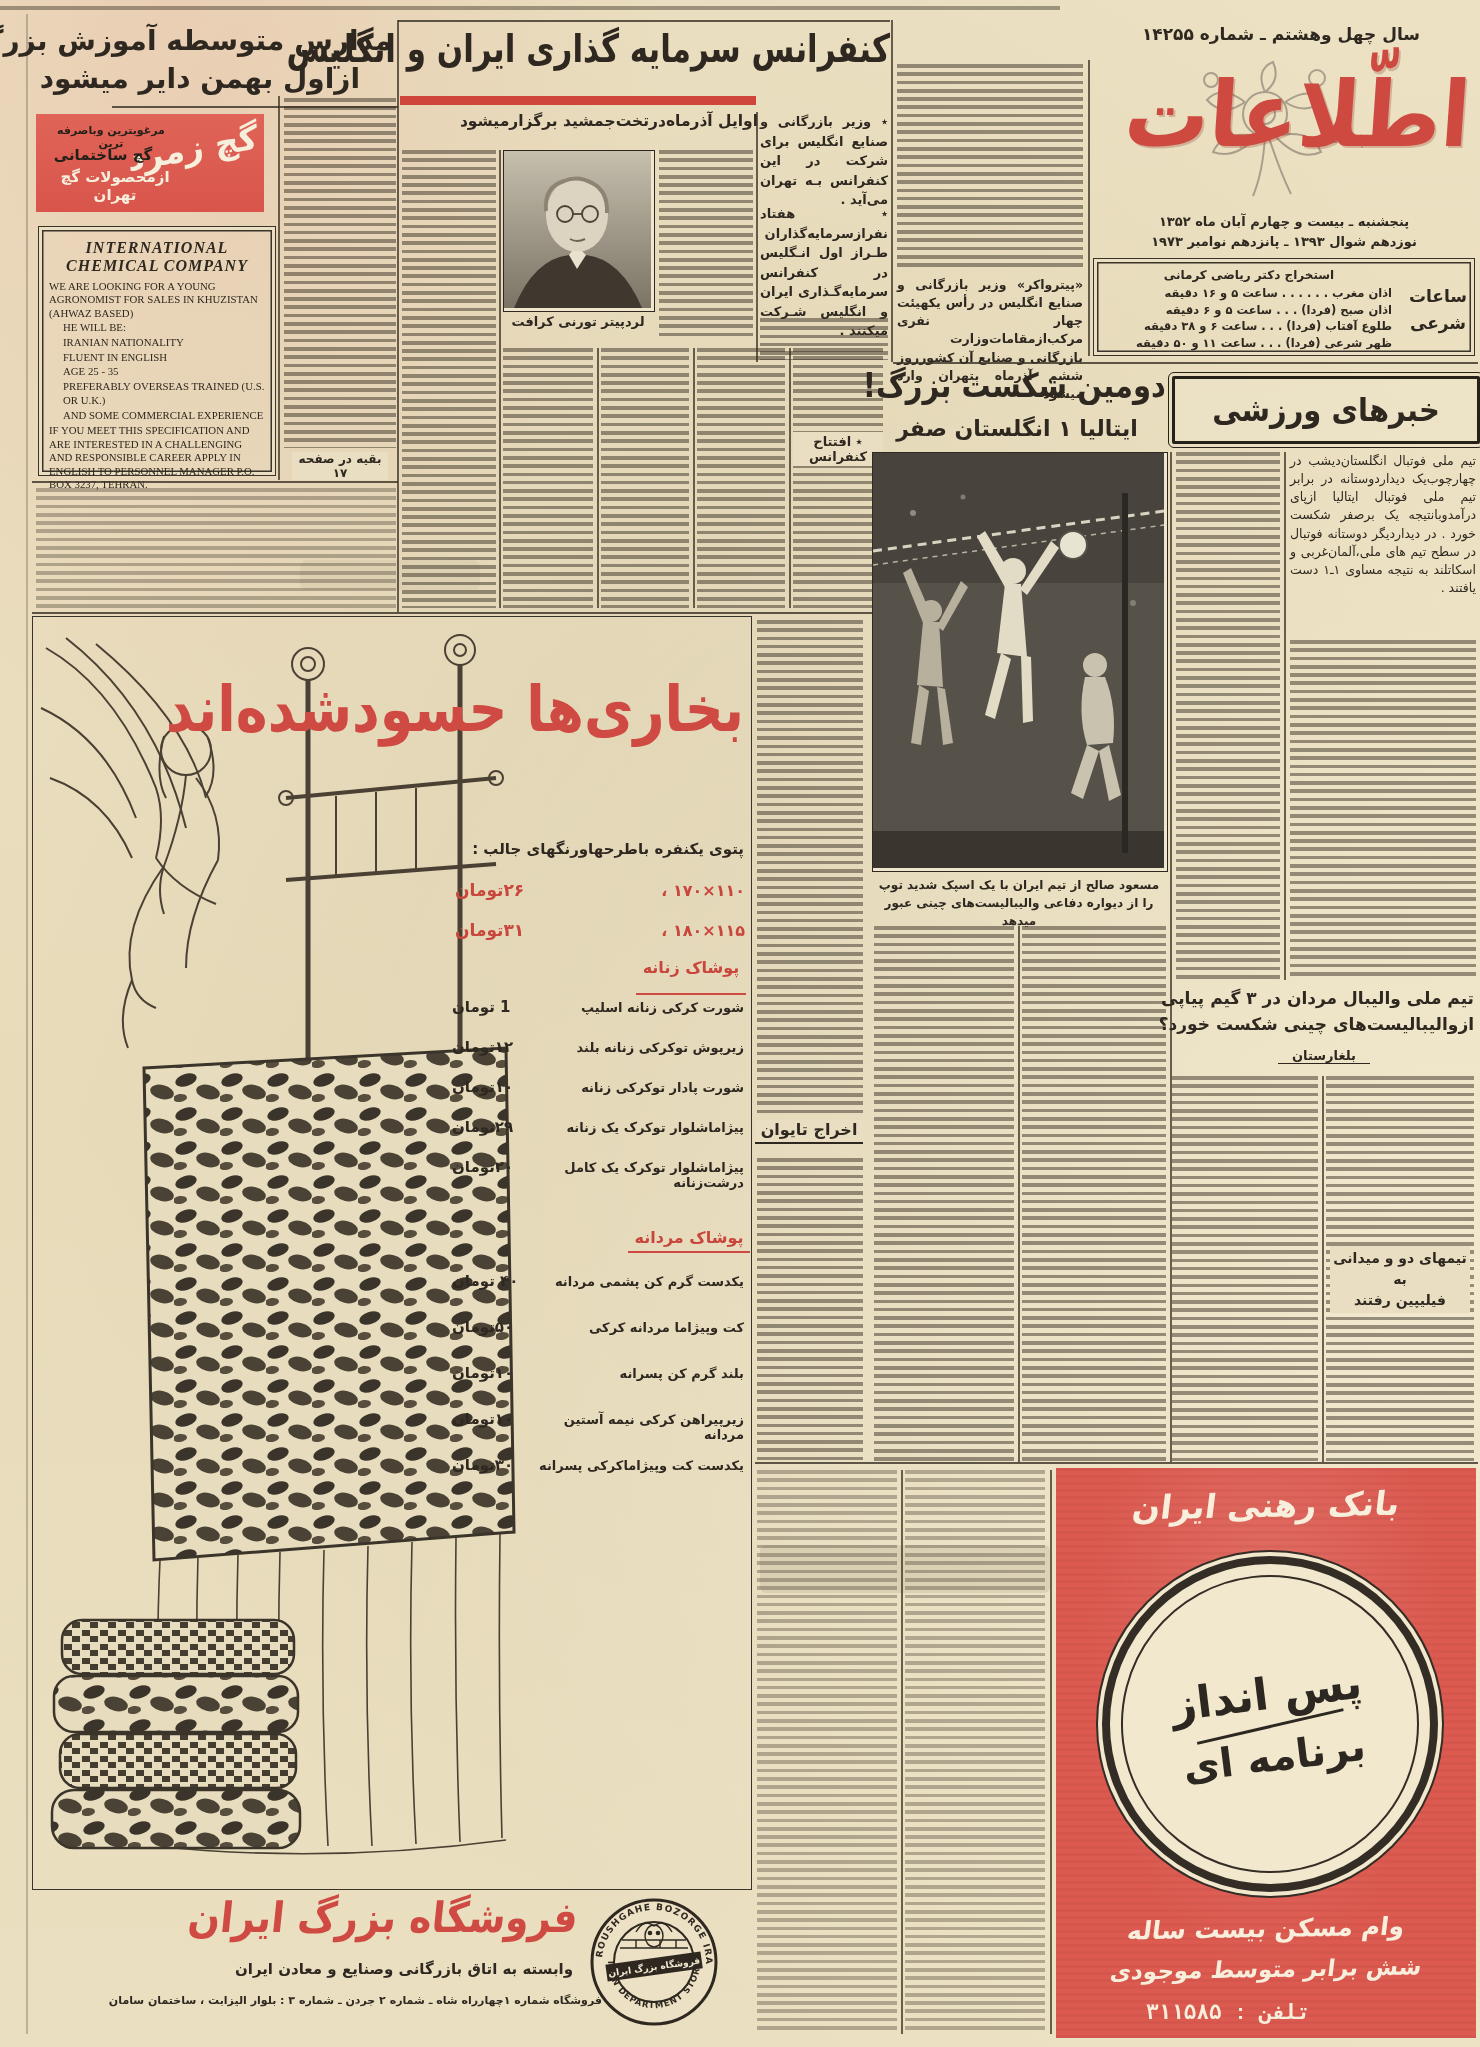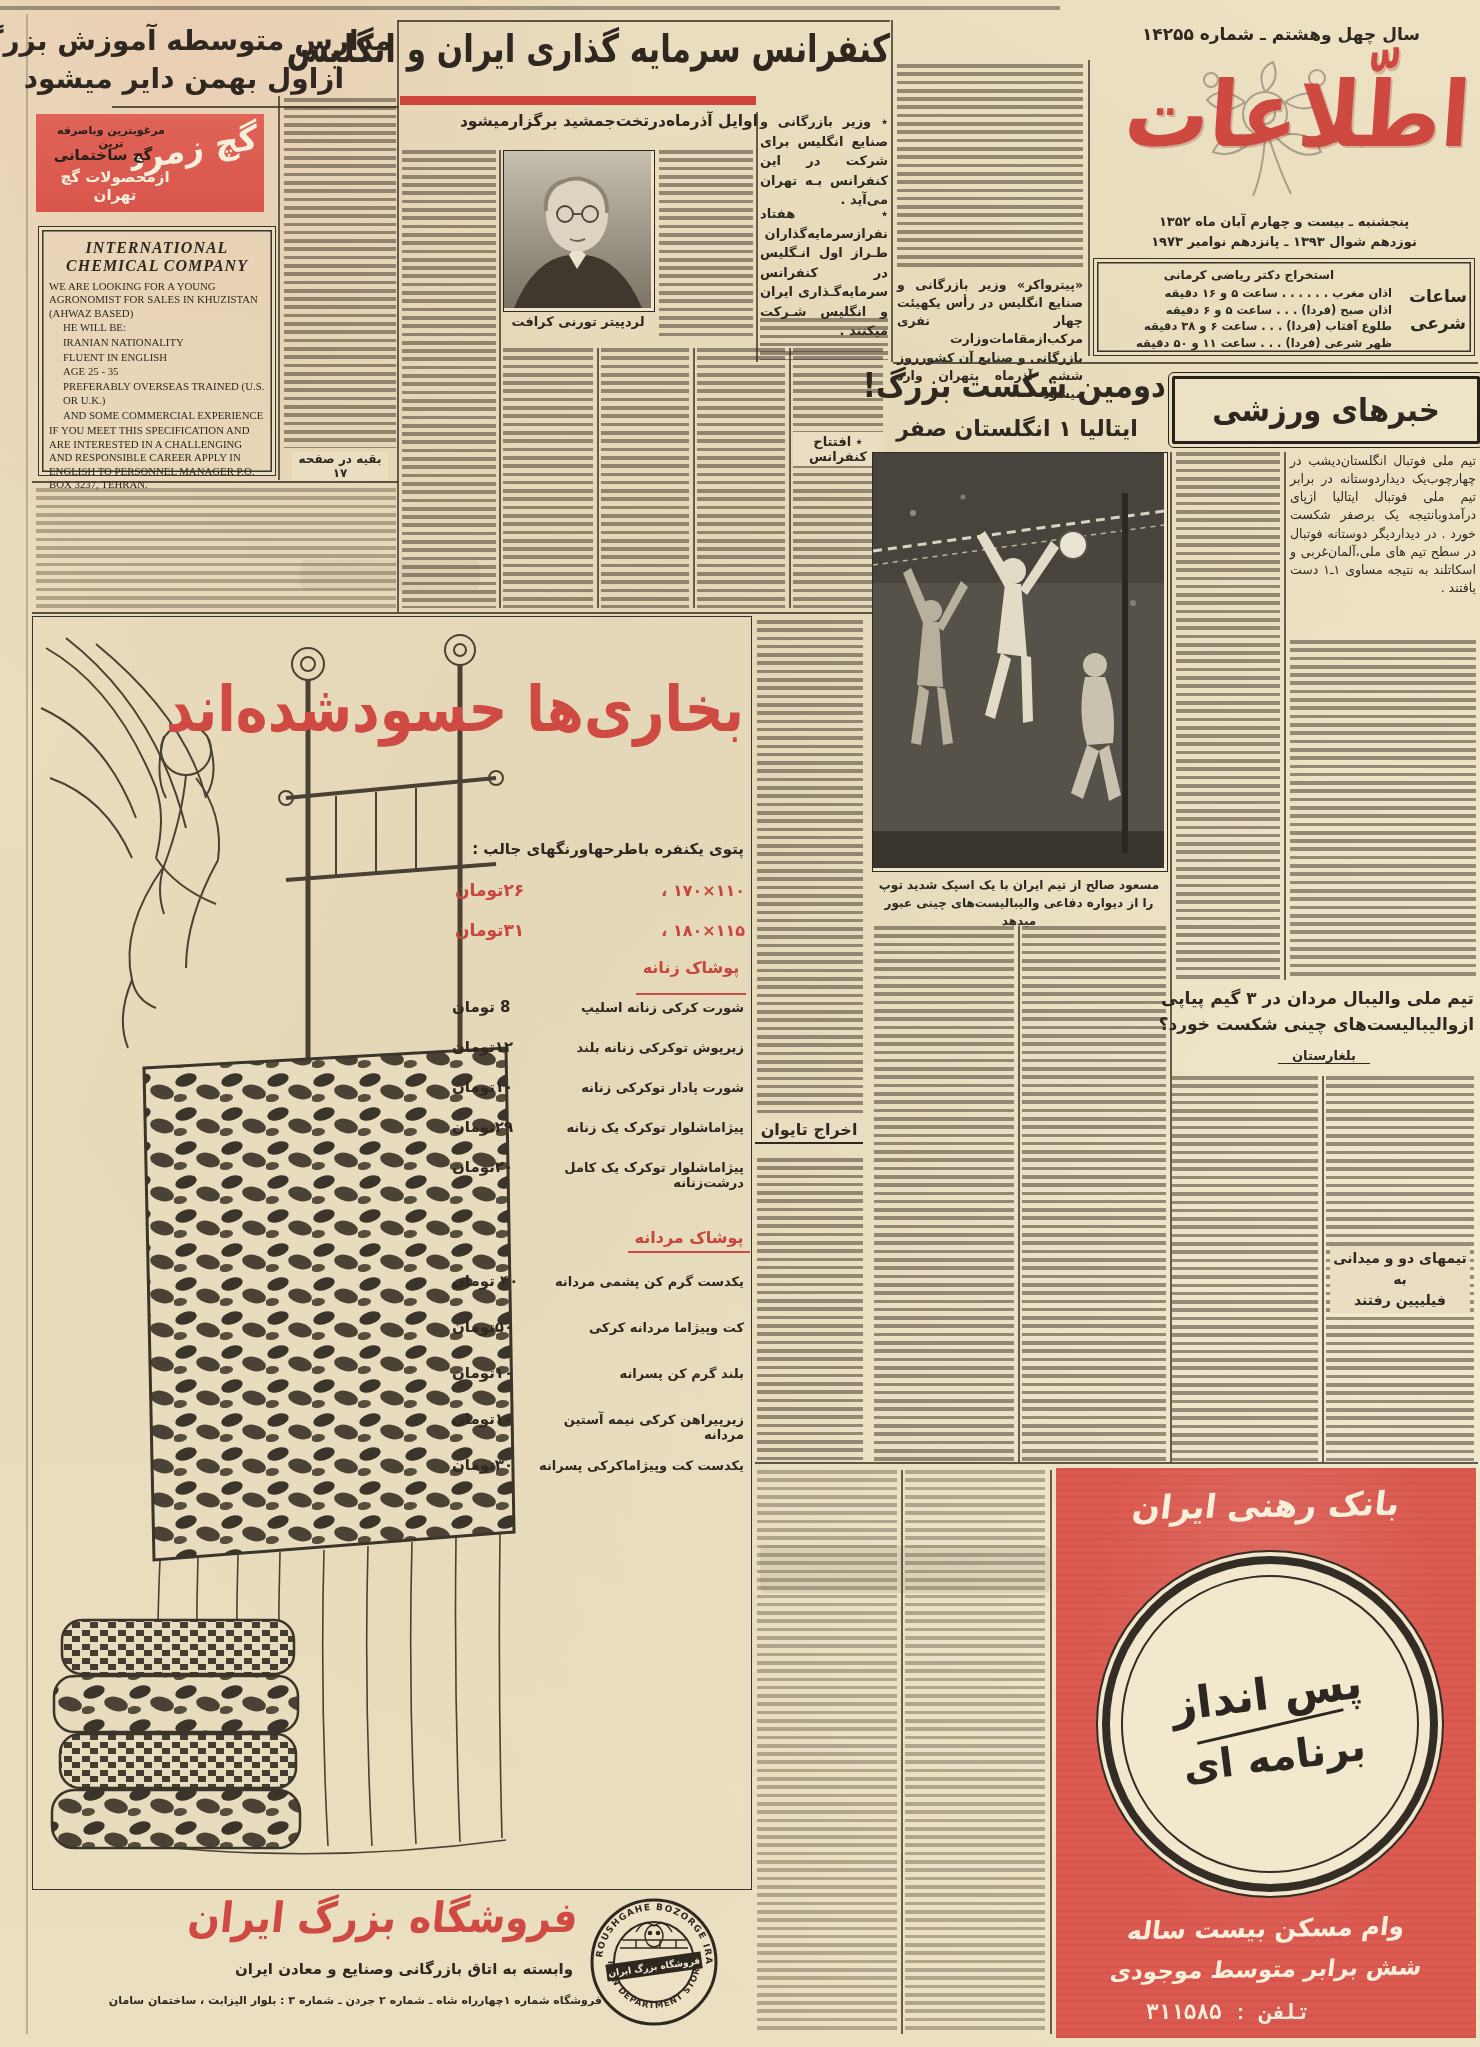--- a/index.html
+++ b/index.html
@@ -63,21 +63,21 @@
 <body>
 
 <div class="page">
 
   <div class="hline" style="left:0;top:6px;width:1060px;height:4px;opacity:.55;"></div>
   <div class="vline" style="left:26px;top:14px;height:2020px;opacity:.35;"></div>
   <div class="smudge" style="left:760px;top:1545px;width:290px;height:48px;"></div>
   <div class="smudge" style="left:300px;top:560px;width:180px;height:30px;opacity:.5;"></div>
 
   <div class="abs fa b center nowrap" style="left:36px;top:24px;width:356px;font-size:28px;">مدارس متوسطه آموزش بزرگسالان</div>
-  <div class="abs fa b center nowrap" style="left:44px;top:62px;width:300px;font-size:28px;">ازاول بهمن دایر میشود</div>
+  <div class="abs fa b center nowrap" style="left:60px;top:62px;width:300px;font-size:28px;">ازاول بهمن دایر میشود</div>
   <div class="hline" style="left:112px;top:106px;width:286px;"></div>
 
   <div class="abs gyp" style="left:36px;top:114px;width:228px;height:98px;">
     <div class="abs fa b nowrap" style="right:6px;top:12px;width:100px;font-size:33px;color:#f6efdc;transform:rotate(-10deg) skewX(-6deg);text-align:center;">گچ زمرد</div>
     <div class="abs fa b center" style="left:14px;top:10px;width:122px;font-size:11px;color:#241f18;">مرغوبترین وباصرفه ترین</div>
     <div class="abs fa b center" style="left:6px;top:32px;width:122px;font-size:15px;color:#241f18;">گچ ساختمانی</div>
     <div class="abs fa b center" style="left:4px;bottom:8px;width:150px;font-size:15px;color:#f6efdc;">ازمحصولات گچ تهران</div>
   </div>
 
   <div class="abs frame eng" style="left:38px;top:226px;width:238px;height:250px;box-shadow:0 0 0 3px #eadfc0 inset,0 0 0 4.5px #3a332a inset;padding:12px 10px;box-sizing:border-box;">
@@ -363,21 +363,21 @@
       <div class="rowflex" style="height:40px;">
         <span class="fa b red" style="font-size:17px;">۳۱تومان</span>
         <span class="fa b red itemlabel" style="font-size:16px;">۱۱۵×۱۸۰ ،</span>
       </div>
     </div>
 
   <div class="abs fa b center red" style="left:636px;top:958px;width:110px;font-size:16px;border-bottom:2.5px solid #cf4a42;padding-bottom:16px;">پوشاک زنانه</div>
   <div class="abs list-rows" style="left:452px;top:998px;width:292px;">
 
       <div class="rowflex" style="min-height:40px;">
-        <span class="fa b" style="font-size:15px;">8 تومان</span>
+        <span class="fa b" style="font-size:15px;">1 تومان</span>
         <span class="fa b itemlabel" style="font-size:13px;max-width:215px;">شورت کرکی زنانه اسلیپ</span>
       </div>
 
       <div class="rowflex" style="min-height:40px;">
         <span class="fa b" style="font-size:15px;">۱۲تومان</span>
         <span class="fa b itemlabel" style="font-size:13px;max-width:215px;">زیرپوش توکرکی زنانه بلند</span>
       </div>
 
       <div class="rowflex" style="min-height:40px;">
         <span class="fa b" style="font-size:15px;">۱۰تومان</span>

